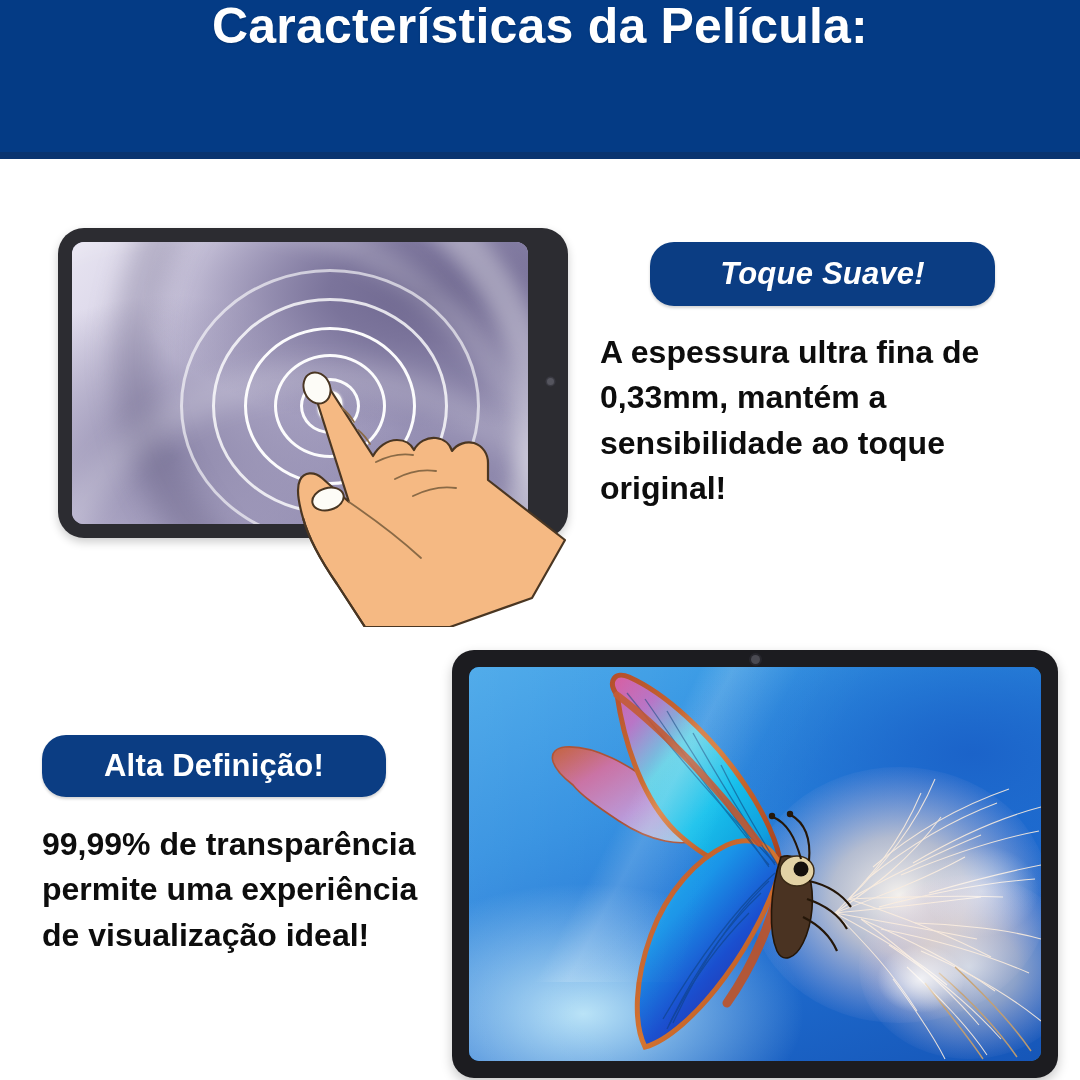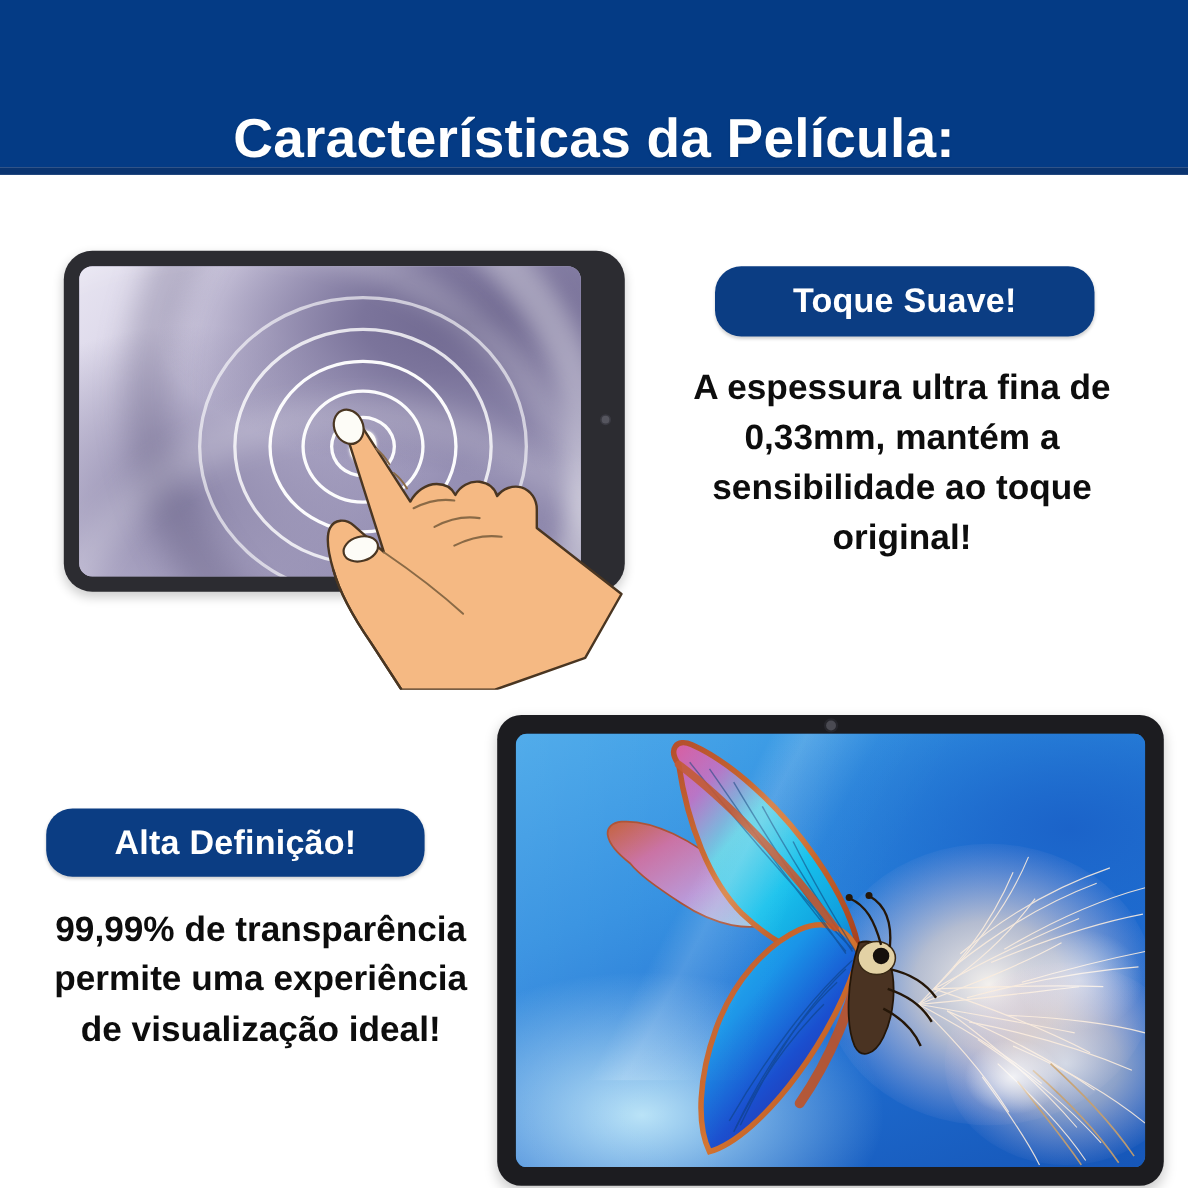--- a/index.html
+++ b/index.html
@@ -10,21 +10,21 @@
     font-family:"Liberation Sans","DejaVu Sans",sans-serif;
     overflow:hidden;
     position:relative;
   }
   #page{position:relative;width:1080px;height:1080px;background:#fff;overflow:hidden;}
 
   
   .header-band{
     position:absolute;left:0;top:0;width:1080px;height:152px;
     background:#043b85;
-    display:flex;align-items:flex-end;justify-content:center;
+    display:flex;align-items:flex-start;justify-content:center;
   }
   .header-underline{
     position:absolute;left:0;top:152px;width:1080px;height:7px;
     background:#0a3470;
   }
   .header-title{
     color:#ffffff;
     font-size:50px;
     font-weight:bold;
     letter-spacing:0.2px;
@@ -50,21 +50,21 @@
     white-space:nowrap;
   }
 
   
   .para{
     position:absolute;
     color:#0d0d0d;
     font-weight:bold;
     font-size:32px;
     line-height:1.42;
-    text-align:center;
+    text-align:left;
   }
 
   
   .tablet-top{
     position:absolute;left:58px;top:228px;width:510px;height:310px;
     background:#2c2c31;
     border-radius:26px;
     box-shadow:0 4px 10px rgba(0,0,0,0.20);
   }
   .tablet-top .screen{
@@ -234,21 +234,21 @@
         <path d="M113 78 C 118 82, 122 87, 125 92" fill="none" stroke="#8a6a46" stroke-width="1.8" stroke-linecap="round"></path>
         <path d="M97 56 C 102 60, 106 65, 109 70" fill="none" stroke="#8a6a46" stroke-width="1.8" stroke-linecap="round"></path>
         <path d="M131 110 C 143 104, 155 101, 168 103" fill="none" stroke="#8a6a46" stroke-width="1.9" stroke-linecap="round"></path>
         <path d="M150 127 C 163 120, 177 117, 191 119" fill="none" stroke="#8a6a46" stroke-width="1.9" stroke-linecap="round"></path>
         <path d="M168 144 C 182 137, 197 134, 211 136" fill="none" stroke="#8a6a46" stroke-width="1.9" stroke-linecap="round"></path>
         <path d="M104 150 C 126 165, 152 184, 176 206" fill="none" stroke="#8a6a46" stroke-width="1.8" stroke-linecap="round"></path>
       </g>
     </svg>
   </div>
 
-  <div class="pill" style="left:650px;top:242px;width:345px;height:64px;">
+  <div class="pill" style="left:650px;top:242px;width:345px;height:64px;font-style:italic;">
     <span>Toque Suave!</span>
   </div>
   <div class="para" style="left:600px;top:330px;width:440px;">A espessura ultra fina de 0,33mm, mantém a sensibilidade ao toque original!</div>
 
   <div class="pill" style="left:42px;top:735px;width:344px;height:62px;align-items:center;">
     <span>Alta Definição!</span>
   </div>
   <div class="para" style="left:28px;top:822px;width:390px;margin-left:14px;">99,99% de transparência permite uma experiência de visualização ideal!</div>
 
   <div class="tablet-bot">

